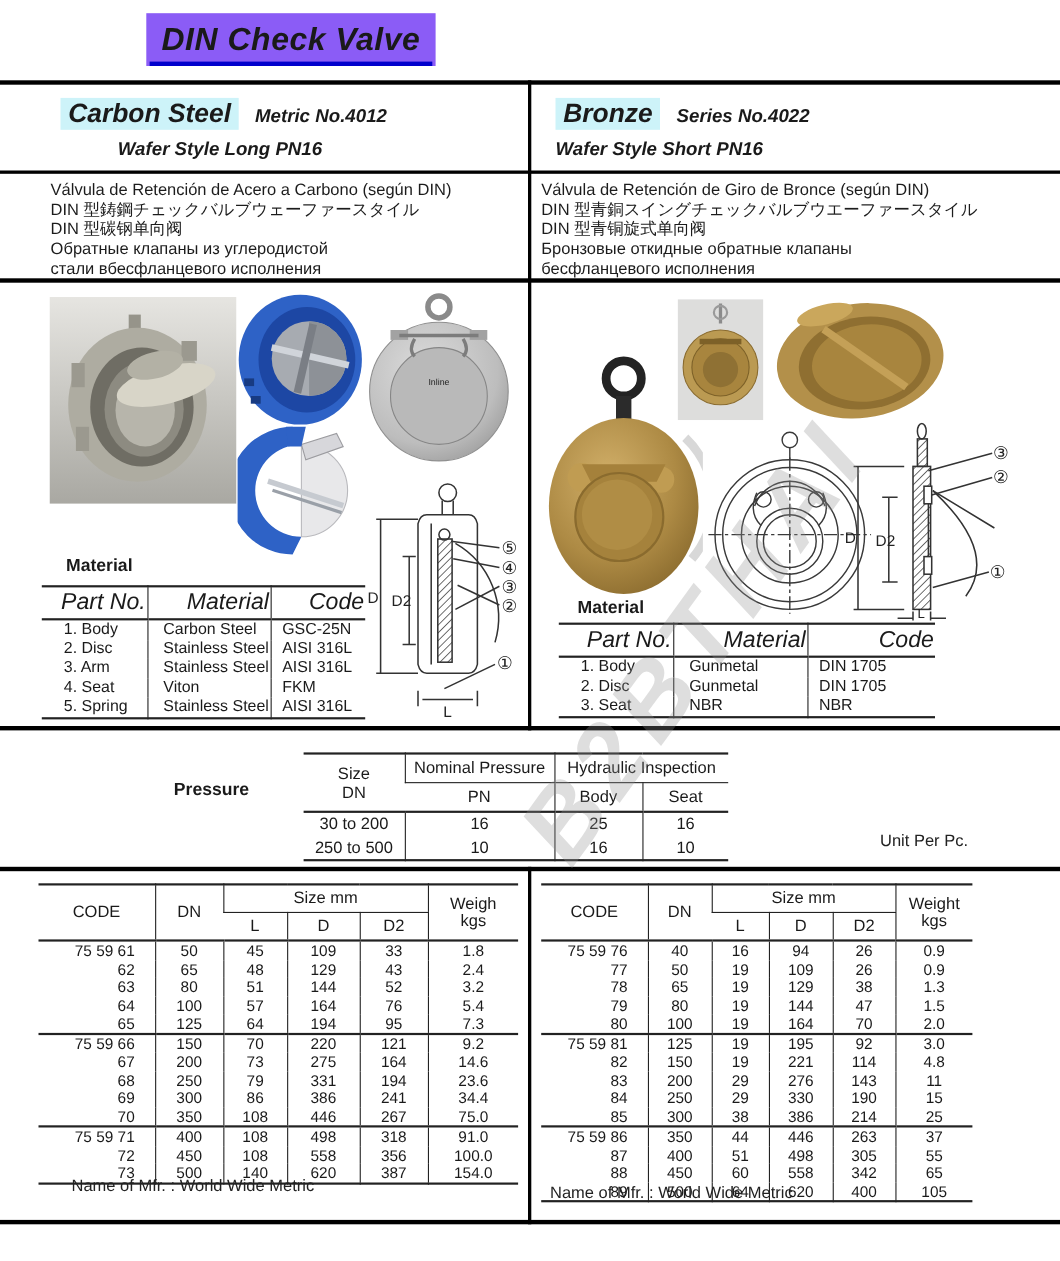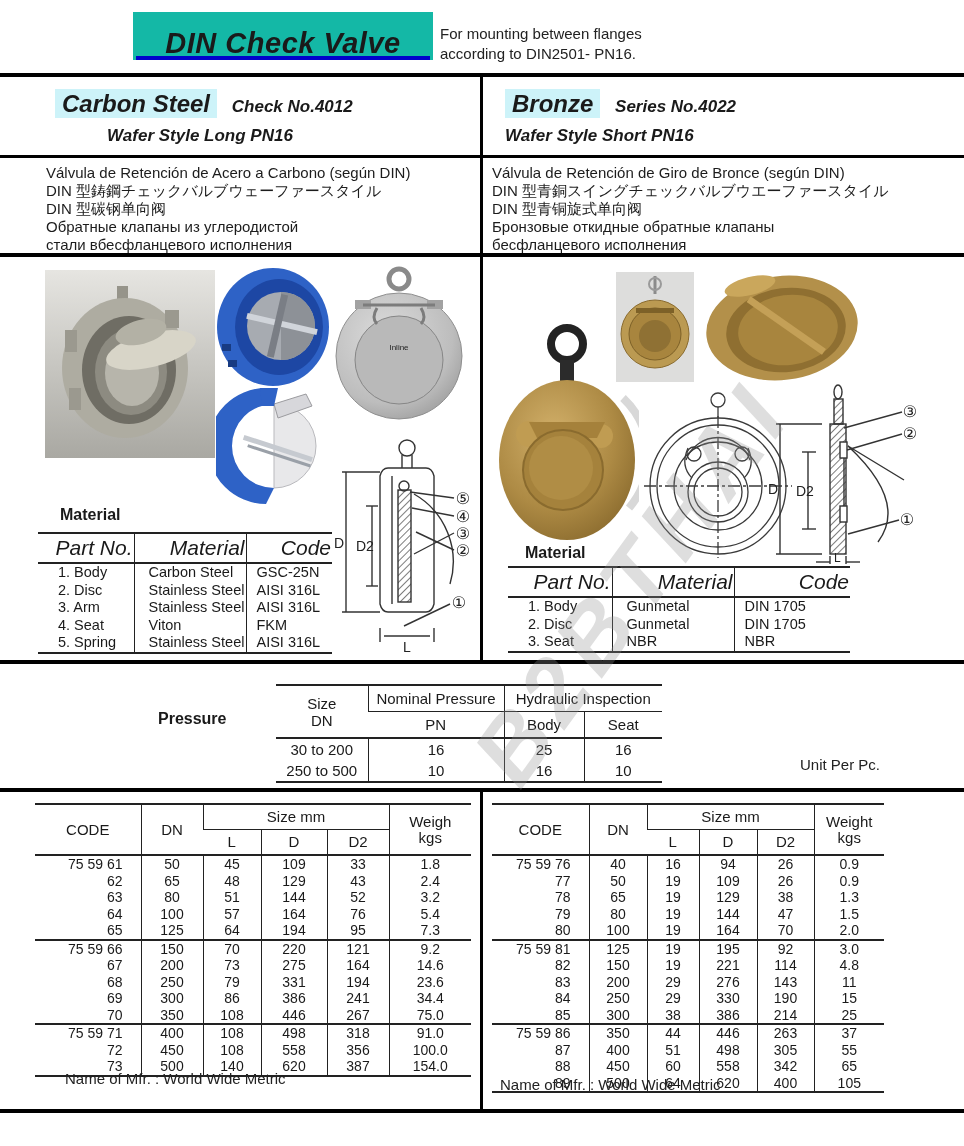--- a/index.html
+++ b/index.html
@@ -2,22 +2,22 @@
 <html><head>
 <meta charset="utf-8">
 <style>
   html,body{margin:0;padding:0;background:#fff;}
   .page{position:relative;width:964px;height:1146px;background:#fff;overflow:hidden;
         font-family:"Liberation Sans",sans-serif;color:#1a1a1a;}
   .rule-h{position:absolute;left:0;width:964px;background:#000;}
   .rule-v{position:absolute;width:3px;background:#000;}
 
   
-  .title-box{position:absolute;left:133px;top:12px;width:300px;height:48px;background:#14b8a6;
-             display:flex;align-items:flex-end;justify-content:center;}
+  .title-box{position:absolute;left:133px;top:12px;width:263px;height:48px;background:#8b5cf6;
+             display:flex;align-items:center;justify-content:center;}
   .title-box .ttl{font-size:29px;font-weight:bold;font-style:italic;letter-spacing:.5px;}
   .title-underline{position:absolute;left:3px;right:3px;bottom:0;height:4px;background:#0101cc;}
   .subtitle{position:absolute;left:440px;top:24px;width:280px;font-size:15px;line-height:1.35;color:#222;}
 
   
   .pline1{position:absolute;font-size:17px;font-weight:bold;font-style:italic;white-space:nowrap;}
   .pname{font-size:24px;font-weight:bold;font-style:italic;background:#cdf3f9;padding:1px 7px;margin-right:10px;}
   .pline2{position:absolute;font-size:17px;font-weight:bold;font-style:italic;white-space:nowrap;}
 
   .desc{position:absolute;font-size:15px;line-height:18px;color:#1c1c1c;white-space:nowrap;}
@@ -88,37 +88,33 @@
           <stop offset=".7" stop-color="#bdbdbd"></stop>
           <stop offset="1" stop-color="#9a9a9a"></stop>
       </radialGradient>
     </defs>
   </svg>
 
   <div class="title-box">
     <span class="ttl">DIN Check Valve</span>
     <span class="title-underline"></span>
   </div>
-  <div class="subtitle">
-    <div>For mounting between flanges</div>
-    <div>according to DIN2501- PN16.</div>
-  </div>
 
   <div class="rule-h" style="top:73px;height:4px;"></div>
   <div class="rule-h" style="top:155px;height:3px;"></div>
   <div class="rule-h" style="top:253px;height:4px;"></div>
   <div class="rule-h" style="top:660px;height:4px;"></div>
   <div class="rule-h" style="top:788px;height:4px;"></div>
   <div class="rule-h" style="top:1109px;height:4px;"></div>
   <div class="rule-v" style="left:480px;top:73px;height:591px;"></div>
   <div class="rule-v" style="left:480px;top:788px;height:325px;"></div>
 
   <div class="pline1" style="left:55px;top:90px;">
     <span class="pname">Carbon Steel</span>
-    <span>Check No.4012</span>
+    <span>Metric No.4012</span>
   </div>
   <div class="pline2" style="left:55px;top:126px;width:290px;text-align:center;">Wafer Style  Long PN16</div>
 
   <div class="pline1" style="left:505px;top:90px;">
     <span class="pname">Bronze</span>
     <span>Series No.4022</span>
   </div>
   <div class="pline2" style="left:505px;top:126px;">Wafer Style Short PN16</div>
 
   <div class="desc" style="left:46px;top:164px;">

